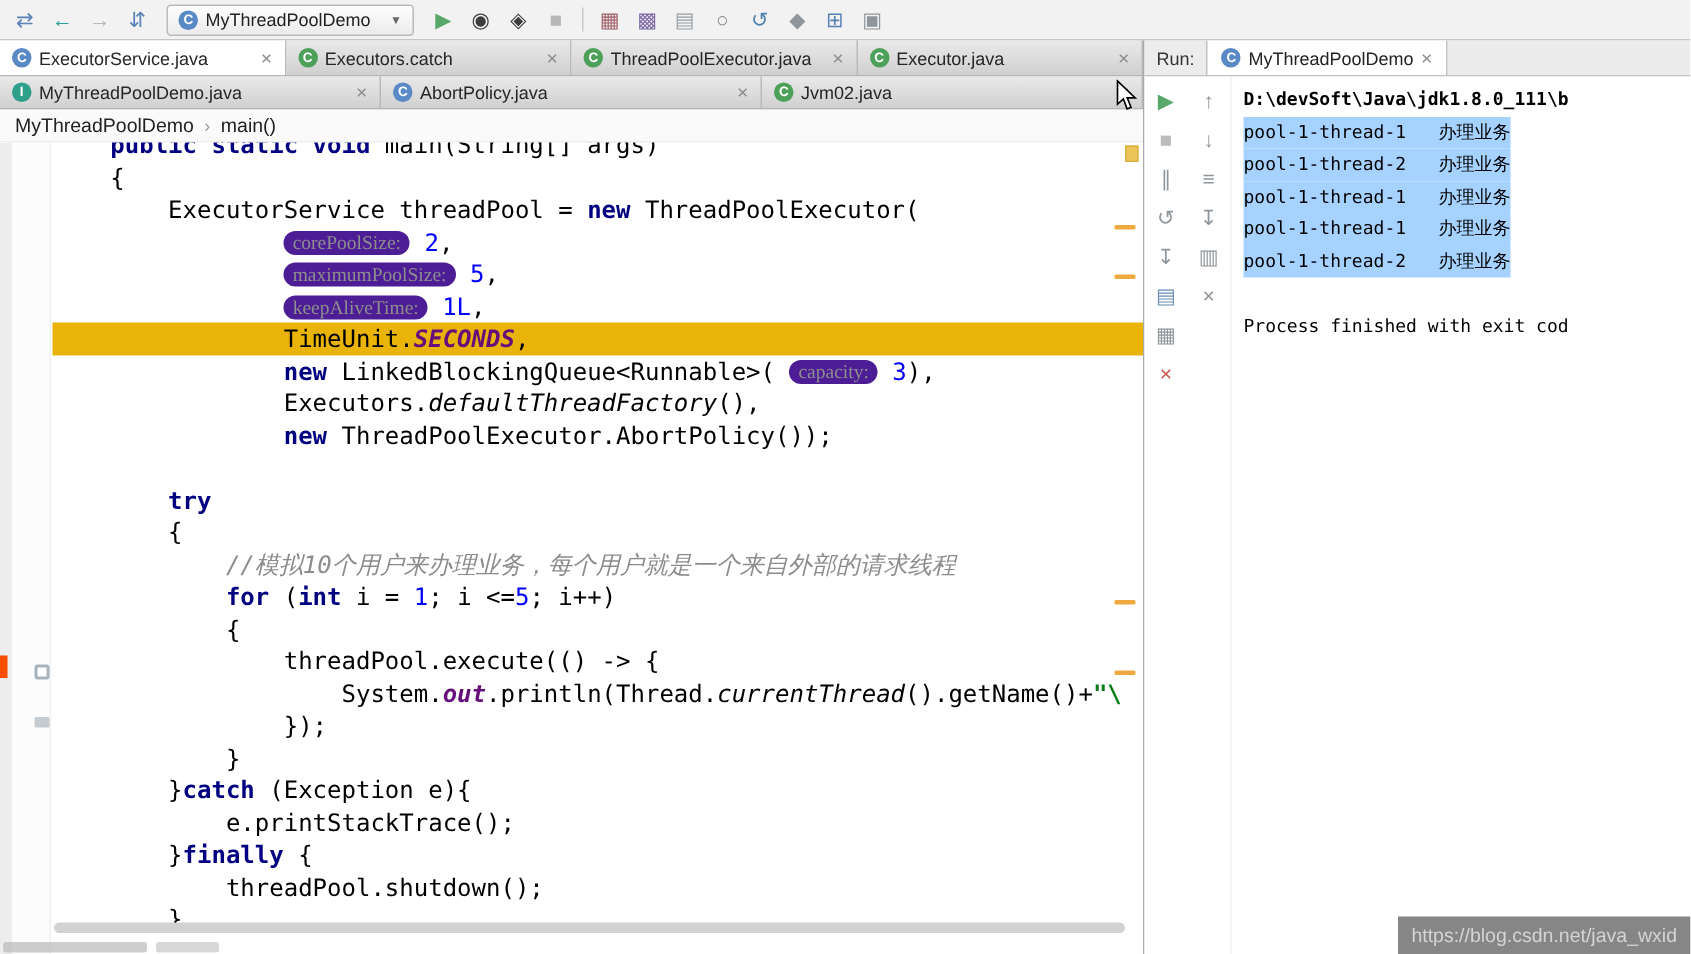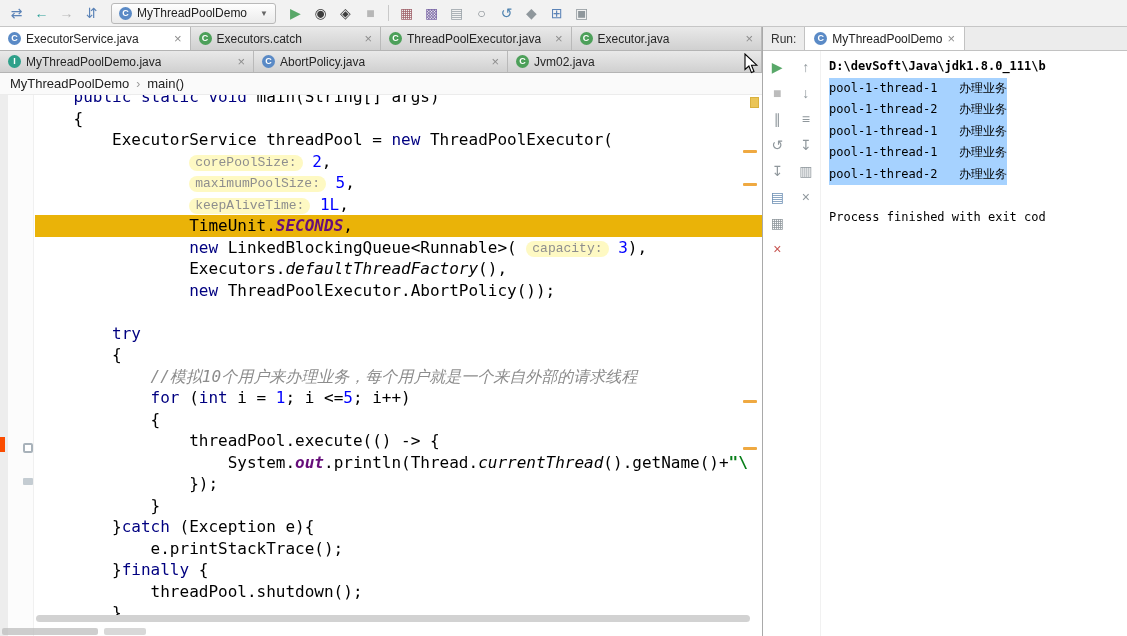--- a/index.html
+++ b/index.html
@@ -36,24 +36,24 @@
   
   .editor{flex:1;position:relative;overflow:hidden;background:#fff}
   .gutter{position:absolute;left:0;top:0;bottom:0;width:34px;background:#fcfcfc;border-right:1px solid #f0f0f0}
   .gutter-strip{position:absolute;left:0;top:0;bottom:0;width:8px;background:#ededed}
   .g-orange{position:absolute;left:0;top:342px;width:5px;height:15px;background:#fb4c00}
   .g-bm1{position:absolute;left:23px;top:348px;width:10px;height:10px;border:2px solid #a8b2ba;border-radius:2px;background:#fff}
   .g-bm2{position:absolute;left:23px;top:383px;width:10px;height:7px;background:#c4ccd2;border-radius:1px}
   .code{position:absolute;left:35px;top:-9px;right:0;font-family:"DejaVu Sans Mono","Liberation Mono",monospace;font-size:16px;line-height:21.5px;white-space:pre;color:#000}
   .cl{height:21.5px}
   .cl.hl{background:#eab308}
-  .kw{color:#000080;font-weight:normal}
+  .kw{color:#000080;font-weight:bold}
   .num{color:#0000ff}
   .cmt{color:#8c8c8c;font-style:italic}
-  .hint{display:inline-block;background:#fef9c3;color:#8e8e8e;border-radius:8px;padding:0 6px;font-size:13px;line-height:16px;font-family:Liberation Mono, monospace;vertical-align:1px}
+  .hint{display:inline-block;background:#4c1d95;color:#8e8e8e;border-radius:8px;padding:0 6px;font-size:13px;line-height:16px;font-family:Liberation Serif, serif;vertical-align:1px}
   .fld{color:#660e7a;font-weight:bold;font-style:italic}
   .stm{font-style:italic}
   .str{color:#067d17;font-weight:bold}
   .stripe-yellow{position:absolute;right:3px;top:2px;width:9px;height:11px;background:#ebc557;border:1px solid #d9b13e}
   .stripe-mark{position:absolute;right:5px;width:14px;height:3px;background:#efa941;border-radius:1px}
   .sm1{top:55px}.sm2{top:88px}.sm3{top:305px}.sm4{top:352px}
   .hscroll{position:absolute;left:36px;right:12px;bottom:14px;height:7px;background:#d2d2d2;border-radius:4px}
   .cut1{position:absolute;left:2px;bottom:1px;width:96px;height:7px;background:#b9b9b9;opacity:.7;border-radius:2px}
   .cut2{position:absolute;left:104px;bottom:1px;width:42px;height:7px;background:#c7c7c7;opacity:.7;border-radius:2px}
 
@@ -197,19 +197,20 @@
         <div class="strip-col" id="strip2">
             <div class="strip-ic" style="color: rgb(143, 151, 156);">↑</div>
             <div class="strip-ic" style="color: rgb(143, 151, 156);">↓</div>
             <div class="strip-ic" style="color: rgb(143, 151, 156);">≡</div>
             <div class="strip-ic" style="color: rgb(143, 151, 156);">↧</div>
             <div class="strip-ic" style="color: rgb(143, 151, 156);">▥</div>
             <div class="strip-ic" style="color: rgb(143, 151, 156);">×</div>
           </div>
       </div>
       <div class="console" id="console"><div class="con-line"><span class="cmd">D:\devSoft\Java\jdk1.8.0_111\b</span></div><div class="con-line"><span class=" sel">pool-1-thread-1   办理业务</span></div><div class="con-line"><span class=" sel">pool-1-thread-2   办理业务</span></div><div class="con-line"><span class=" sel">pool-1-thread-1   办理业务</span></div><div class="con-line"><span class=" sel">pool-1-thread-1   办理业务</span></div><div class="con-line"><span class=" sel">pool-1-thread-2   办理业务</span></div><div class="con-line"><span></span></div><div class="con-line"><span>Process finished with exit cod</span></div></div>
+      <div class="watermark">https://blog.csdn.net/java_wxid</div>
     </div>
   </div>
 </div>
 
 <svg class="mouse-cursor" width="15" height="22" viewBox="0 0 15 22">
   <path d="M1,1 L1,16.5 L4.9,13 L7.4,19.6 L10,18.5 L7.5,12.2 L12.8,12.2 Z" fill="#ffffff" stroke="#000000" stroke-width="1.1"></path>
 </svg>
 
 </body></html>

